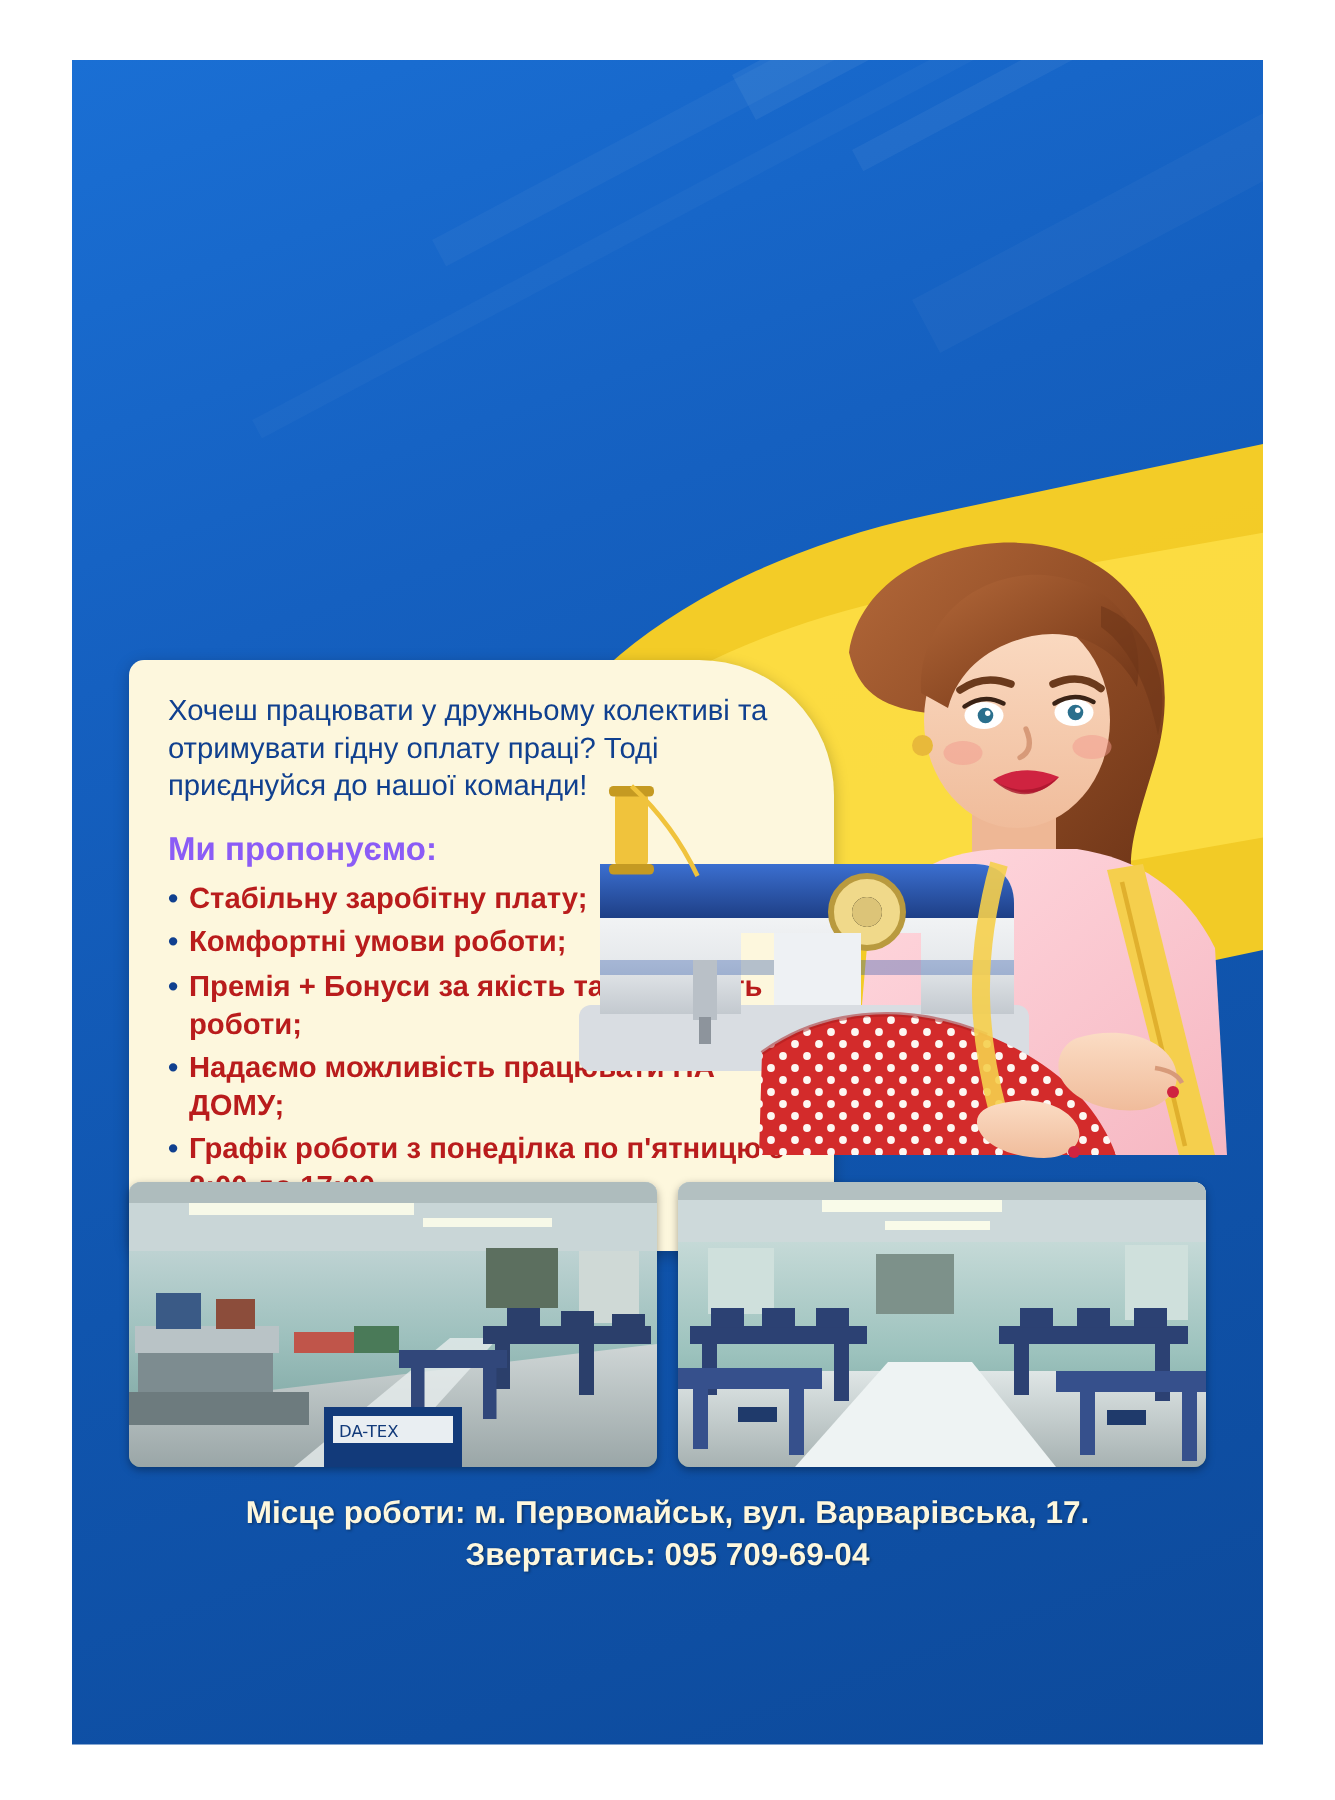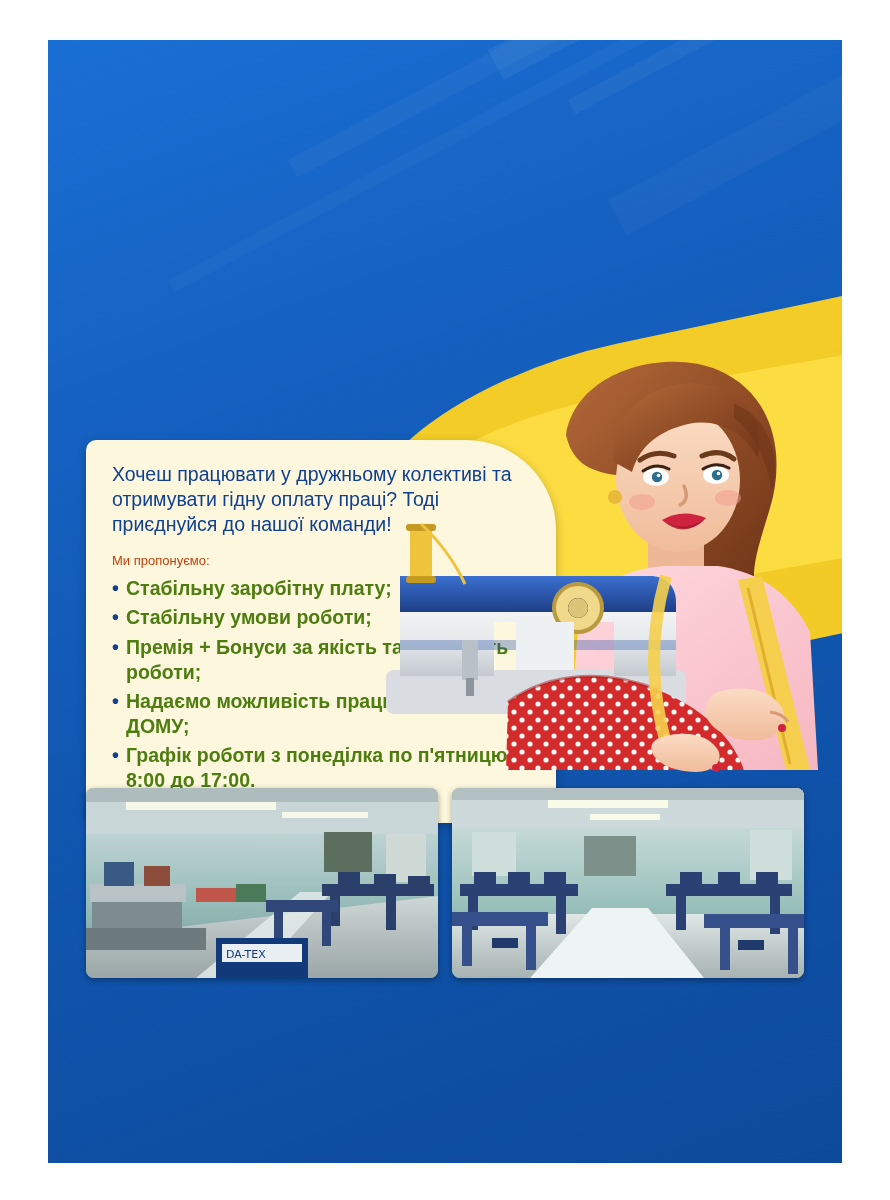--- a/index.html
+++ b/index.html
@@ -114,32 +114,32 @@
     z-index: 5;
   }
   .panel .intro {
     color: #10408f;
     font-weight: normal;
     font-size: 19.5px;
     line-height: 1.28;
     margin: 0 0 16px 0;
   }
   .panel .offer-title {
-    color: #c2410c;
-    font-weight: normal;
-    font-size: 13px;
+    color: #8b5cf6;
+    font-weight: bold;
+    font-size: 22px;
     margin: 0 0 8px 0;
   }
   .panel ul {
     list-style: none;
     margin: 0;
     padding: 0;
   }
   .panel li {
-    color: #4d7c0f;
+    color: #b91c1c;
     font-weight: bold;
     font-size: 19.5px;
     line-height: 1.26;
     margin-bottom: 5px;
     padding-left: 14px;
     position: relative;
   }
   .panel li::before {
     content: "\2022";
     position: absolute;
@@ -310,21 +310,21 @@
       <circle cx="416" cy="388" r="4" fill="#cf2340"></circle>
       <circle cx="350" cy="428" r="4" fill="#cf2340"></circle>
     </svg>
   </div>
 
   <div class="panel">
     <p class="intro">Хочеш працювати у дружньому колективі та отримувати гідну оплату праці? Тоді приєднуйся до нашої команди!</p>
     <p class="offer-title">Ми пропонуємо:</p>
     <ul>
       <li>Стабільну заробітну плату;</li>
-      <li>Стабільну умови роботи;</li>
+      <li>Комфортні умови роботи;</li>
       <li>Премія + Бонуси за якість та швидкість роботи;</li>
       <li>Надаємо можливість працювати НА ДОМУ;</li>
       <li>Графік роботи з понеділка по п'ятницю з 8:00 до 17:00.</li>
     </ul>
   </div>
 
   <div class="photos">
     <div class="photo">
       <svg viewBox="0 0 352 190" width="100%" height="100%" preserveAspectRatio="none" xmlns="http://www.w3.org/2000/svg">
         <defs>
@@ -435,14 +435,18 @@
           <rect x="268" y="140" width="10" height="42"></rect>
           <rect x="336" y="140" width="10" height="46"></rect>
         </g>
 
         <rect x="40" y="150" width="26" height="10" fill="#1f3a6b"></rect>
         <rect x="286" y="152" width="26" height="10" fill="#1f3a6b"></rect>
       </svg>
     </div>
   </div>
 
+  <div class="footer">
+    <div class="line">Місце роботи: м. Первомайськ, вул. Варварівська, 17.</div>
+    <div class="line">Звертатись: 095 709-69-04</div>
+  </div>
 
 </div>
 
 </body></html>

